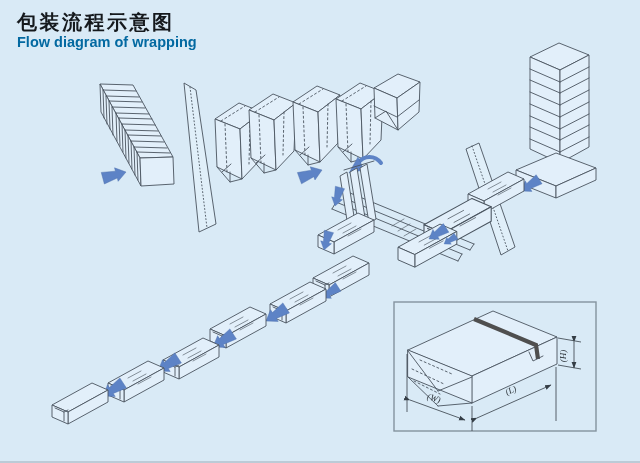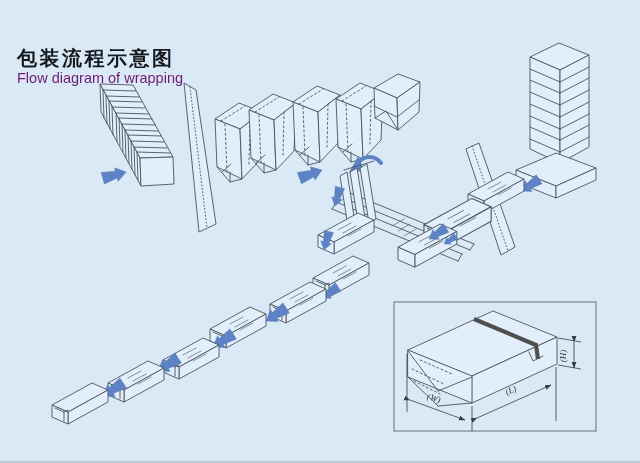--- a/index.html
+++ b/index.html
@@ -1,20 +1,20 @@
 <!DOCTYPE html>
 <html><head>
 <meta charset="utf-8">
 <style>
   html,body{margin:0;padding:0;background:#eef4f8;}
   .screen{position:relative;width:640px;height:463px;background:#d9eaf6;overflow:hidden;
           font-family:"Liberation Sans",sans-serif;}
-  .titles{position:absolute;left:17px;top:11px;z-index:5;margin-top:36px;}
+  .titles{position:absolute;left:17px;top:11px;z-index:5;}
   .t-zh{font-size:20px;font-weight:bold;letter-spacing:2.5px;color:#15191d;line-height:1.15;}
-  .t-en{font-size:14.5px;color:#701a75;margin-top:0px;}
+  .t-en{font-size:14.5px;color:#0369a1;margin-top:0px;font-weight:bold;}
   svg.canvas{position:absolute;left:0;top:0;}
   .ln{fill:none;stroke:#49545f;stroke-width:.9;stroke-linejoin:round;stroke-linecap:round;}
   .ln2{fill:none;stroke:#3c454e;stroke-width:1.15;stroke-linejoin:round;stroke-linecap:round;}
   .face{fill:#e2effa;stroke:#49545f;stroke-width:.9;stroke-linejoin:round;}
   .sheet{fill:#e6f2fb;fill-opacity:.55;stroke:#49545f;stroke-width:.9;stroke-linejoin:round;}
   .dash{stroke-dasharray:2 2.6;}
   .dot{stroke-dasharray:1 2.4;}
   .hl{fill:none;stroke:#5a646e;stroke-width:.7;stroke-linecap:round;}
   .arrow{fill:#5d83c6;stroke:#4a6dab;stroke-width:.4;}
   .curve{fill:none;stroke:#5d83c6;stroke-width:4;stroke-linecap:round;}

